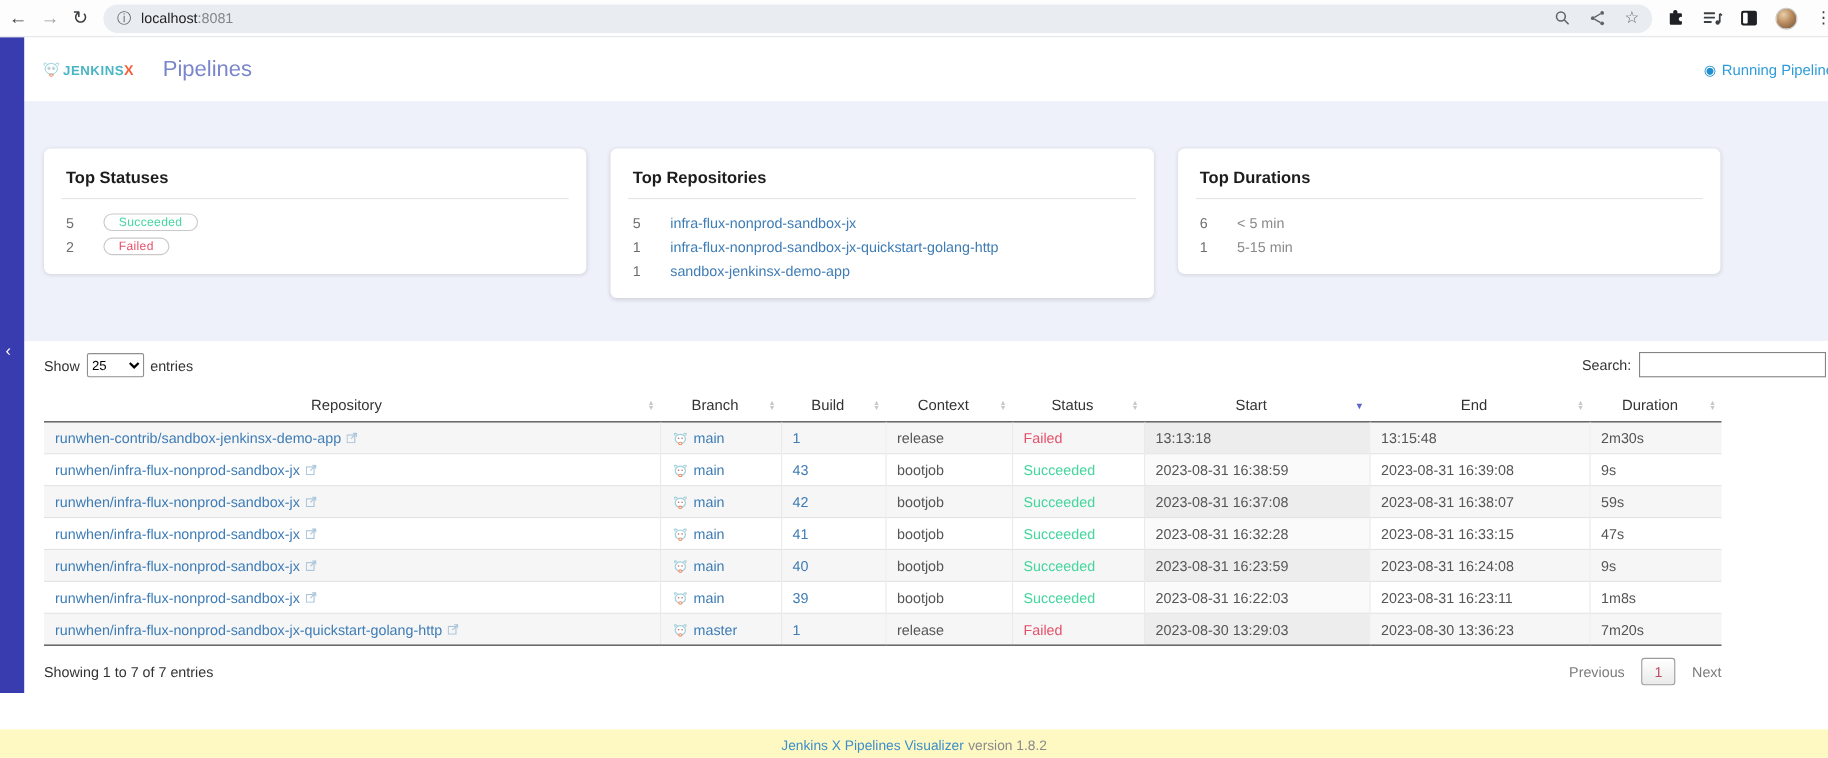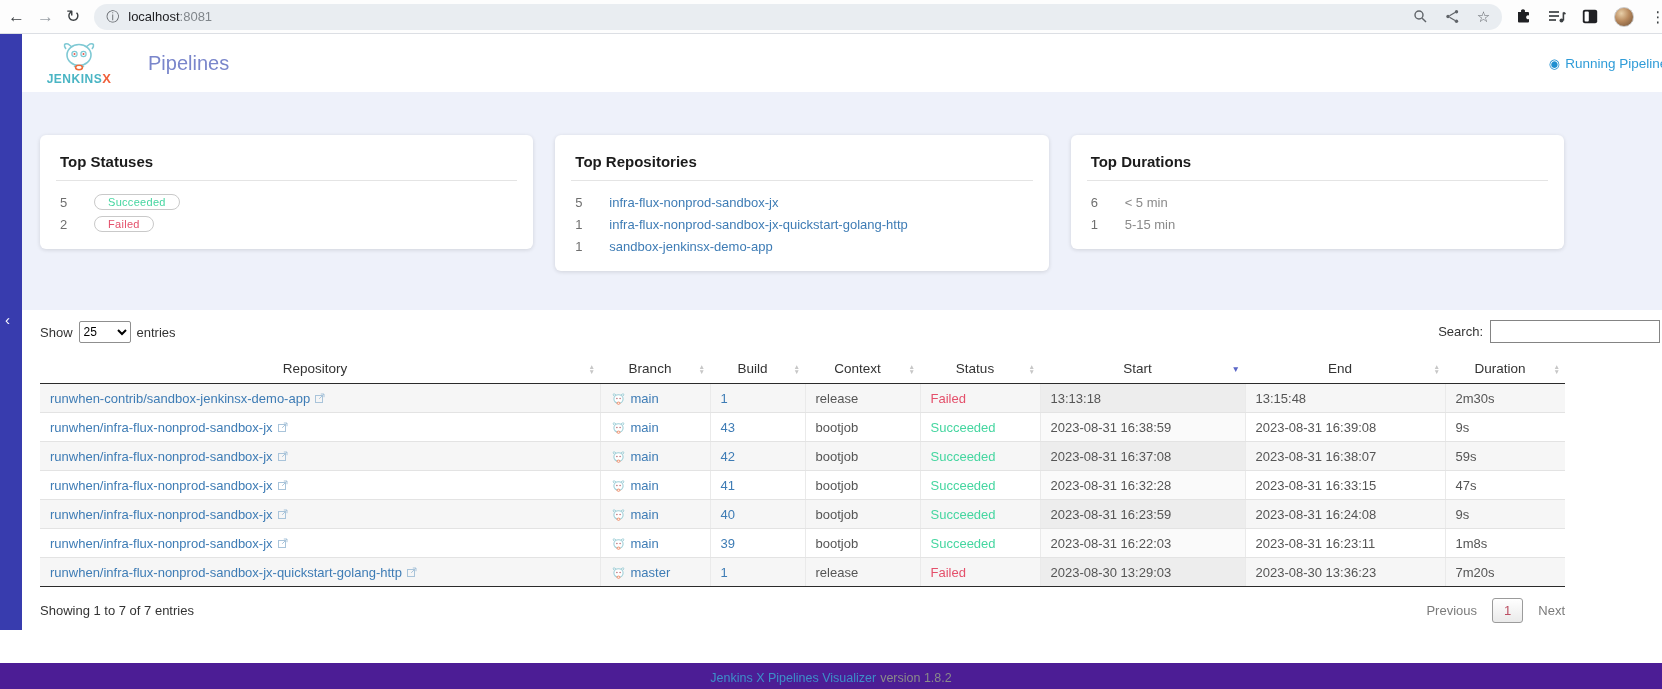--- a/index.html
+++ b/index.html
@@ -30,21 +30,21 @@
   .avatar{width:20px;height:20px;border-radius:50%;
     background:radial-gradient(circle at 35% 30%, #e8cfa8 0%, #b98a5e 45%, #6e4f35 100%);
     border:1px solid #c9c9c9}
   .menu-dots{font-size:15px;color:#3c4043;line-height:1;cursor:pointer}
   
   .rail{position:absolute;left:0;top:34px;width:22px;height:596px;background:var(--rail);z-index:4}
   .rail-btn{position:absolute;left:5px;top:278px;color:#fff;font-size:15px;cursor:pointer;line-height:1}
   
   .page{margin-left:22px}
   .app-header{height:58px;background:#fff;display:flex;align-items:center;padding-left:14px}
-  .logo{width:86px;display:flex;flex-direction:column;align-items:center;cursor:pointer}
+  .logo{width:86px;display:flex;flex-direction:row;align-items:center;cursor:pointer}
   .logo svg{display:block}
   .logo-line{font-size:12px;font-weight:bold;letter-spacing:.5px;line-height:1;margin-top:1px}
   .logo-jenkins{color:#4ab5c4}
   .logo-x{color:#f0613c;font-size:13px}
   .page-title{color:#7a86cb;font-size:20px;margin-left:26px;font-weight:400}
   .running{margin-left:auto;margin-right:-12px;color:var(--running);font-size:13.5px;
     white-space:nowrap;display:flex;align-items:center;gap:5px;cursor:pointer}
   .radio-ico{font-size:13px;line-height:1;color:#1f8fd0}
   
   .stats{background:#eef1fa;height:218px;padding:43px 0 0 18px}
@@ -88,21 +88,21 @@
   td .st.succeeded{color:var(--green)}
   td .st.failed{color:var(--red)}
   .repo-cell a{margin-right:5px}
   .branch-cell svg{vertical-align:-2px;margin-right:5px}
   .summary-bar{width:1525px;display:flex;align-items:center;margin-top:11px;font-size:13px;color:#333}
   .pager{margin-left:auto;display:flex;align-items:center;gap:15px;font-size:13px;color:#7b7b7b}
   .pager-prev,.pager-next{cursor:pointer}
   .page-btn{border:1px solid #9b9b9b;border-radius:3px;background:linear-gradient(#ffffff,#eaeaea);
     padding:4px 11px;color:#bc4f63;cursor:pointer;font-size:13px}
   
-  .site-footer{position:absolute;left:0;right:0;bottom:0;height:26px;background:#4c1d95;
+  .site-footer{position:absolute;left:0;right:0;bottom:0;height:26px;background:#fef9c3;
     display:flex;align-items:center;justify-content:center;font-size:12.5px;gap:4px;padding-top:3px}
   .site-footer a{color:var(--footerlink);text-decoration:none;cursor:pointer}
   .site-footer span{color:#8a8a8a}
 </style>
 </head>
 <body>
 
 <div class="chrome">
   <span class="nav-ico">←</span>
   <span class="nav-ico disabled">→</span>

